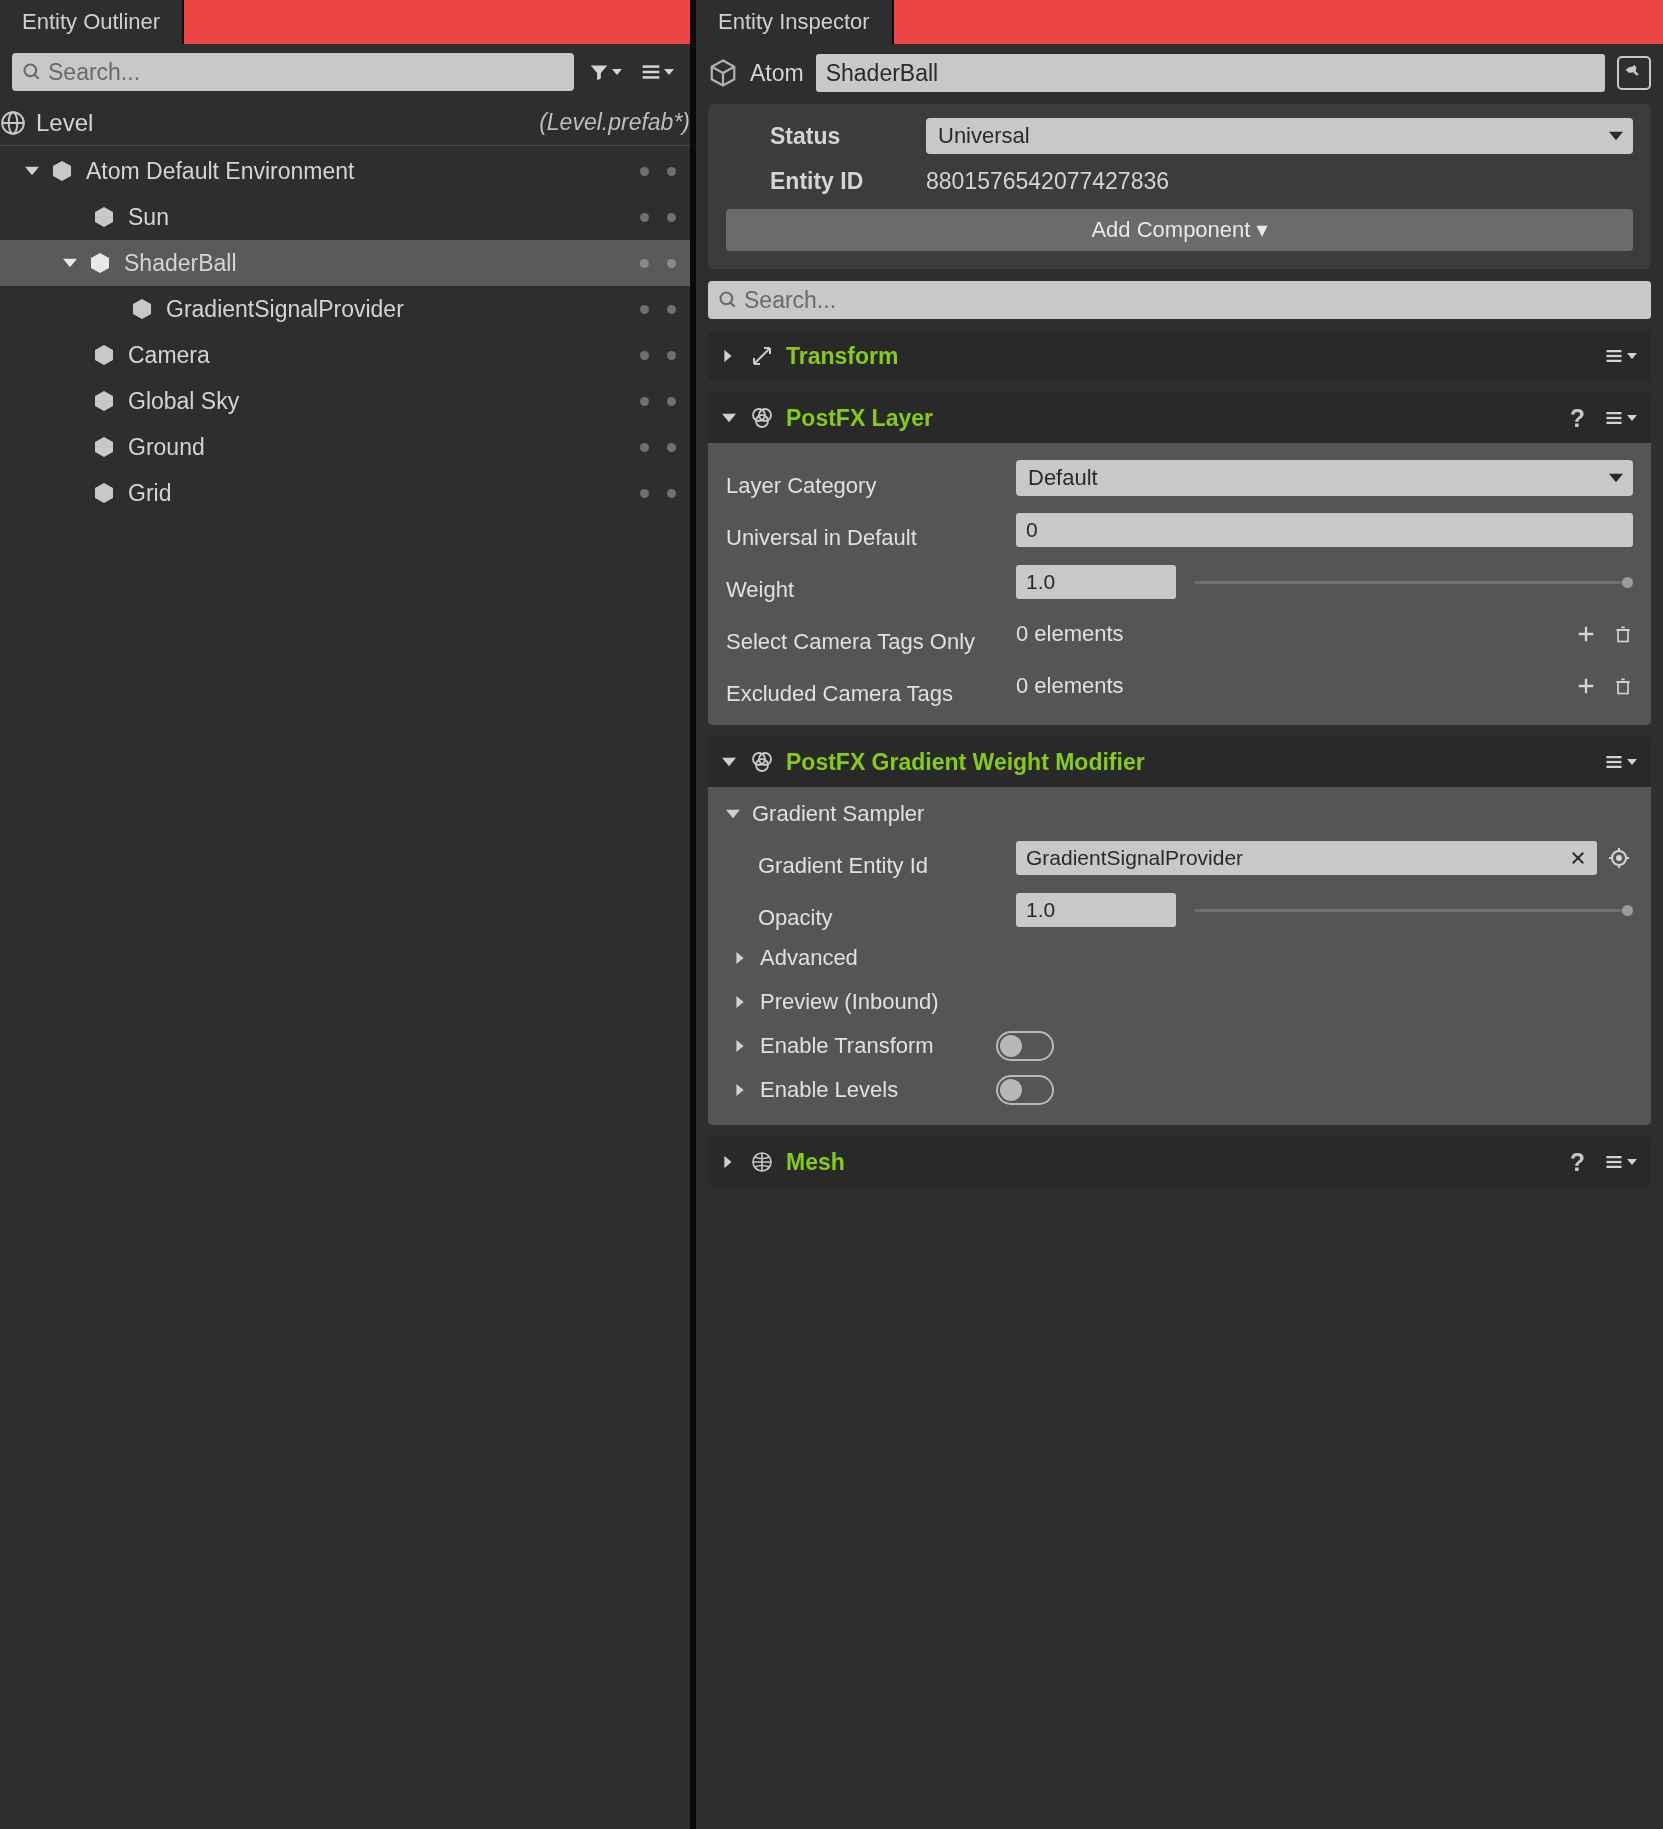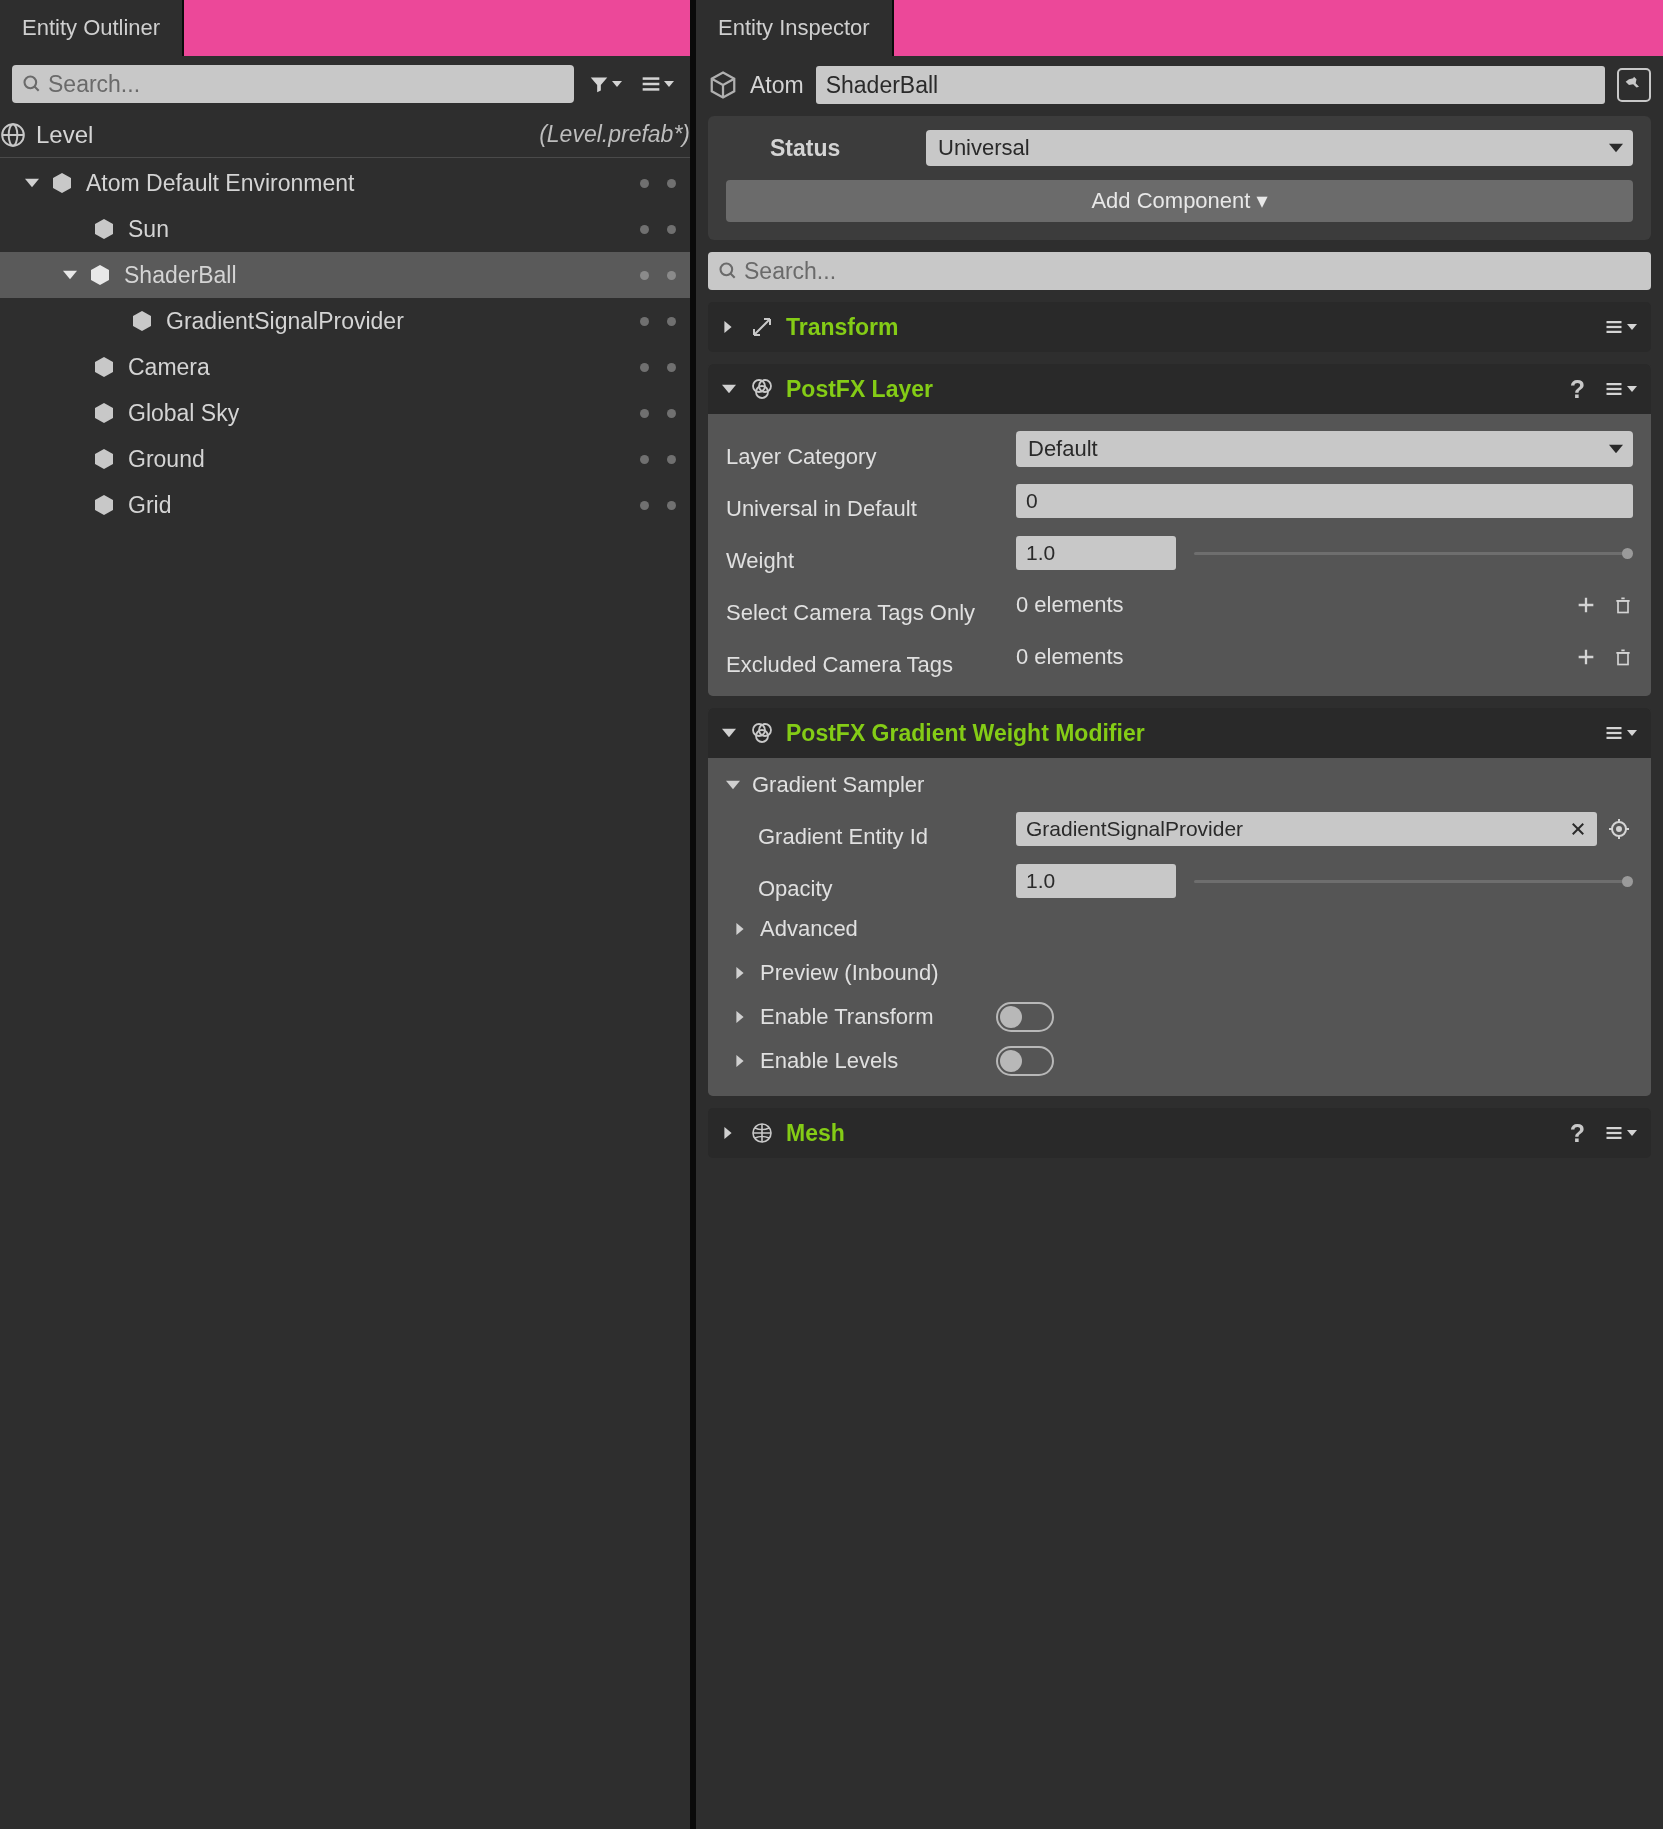--- a/index.html
+++ b/index.html
@@ -2,21 +2,21 @@
 <html><head>
 <meta charset="utf-8">
 <style>
 * { margin: 0; padding: 0; box-sizing: border-box; font-family: -apple-system, BlinkMacSystemFont, "Segoe UI", sans-serif; }
 body { background: #2e2e2e; color: #d4d4d4; display: flex; height: 1829px; width: 1663px; overflow: hidden; position: relative; }
 
 .panel { display: flex; flex-direction: column; }
 .panel-left { width: 690px; background: #2e2e2e; }
 .panel-right { flex: 1; background: #2e2e2e; }
 
-.tab-bar { display: flex; height: 56px; align-items: stretch; background: #ec4899; }
+.tab-bar { display: flex; height: 44px; align-items: stretch; background: #ef4444; }
 .tab { display: flex; align-items: center; padding: 0 22px; background: #2e2e2e; font-size: 22px; color: #cfcfcf; border-right: 2px solid #0a0a0a; }
 
 .search-bar { display: flex; align-items: center; gap: 10px; padding: 9px 12px; }
 .search-input-wrap { flex: 1; display: flex; align-items: center; background: #c8c8c8; border-radius: 4px; height: 38px; padding: 0 10px; }
 .search-input-wrap svg { flex-shrink: 0; }
 .search-input { flex: 1; background: transparent; border: none; outline: none; font-size: 23px; color: #6a6a6a; padding-left: 6px; }
 .search-input::placeholder { color: #6a6a6a; }
 
 .icon-btn { display: flex; align-items: center; gap: 2px; color: #d4d4d4; padding: 4px; }
 
@@ -268,20 +268,24 @@
     <div class="info-block">
       <div class="info-row">
         <span class="info-label">Status</span>
         <div class="dropdown">
           <span class="dropdown-text">Universal</span>
           <svg class="dropdown-caret" width="14" height="14" viewBox="0 0 10 10" fill="#2a2a2a">
               <path d="M0 2h10l-5 6z"></path>
             </svg>
         </div>
       </div>
+      <div class="info-row">
+        <span class="info-label">Entity ID</span>
+        <span class="info-value">8801576542077427836</span>
+      </div>
       <div class="add-comp-btn">Add Component ▾</div>
     </div>
 
     <div class="search-bar-inspector">
       <div class="search-input-wrap">
         <svg width="20" height="20" viewBox="0 0 24 24" fill="none" stroke="#6a6a6a" stroke-width="2.5">
             <circle cx="10" cy="10" r="7"></circle>
             <line x1="20" y1="20" x2="15" y2="15"></line>
           </svg>
         <input class="search-input" placeholder="Search..." style="">

